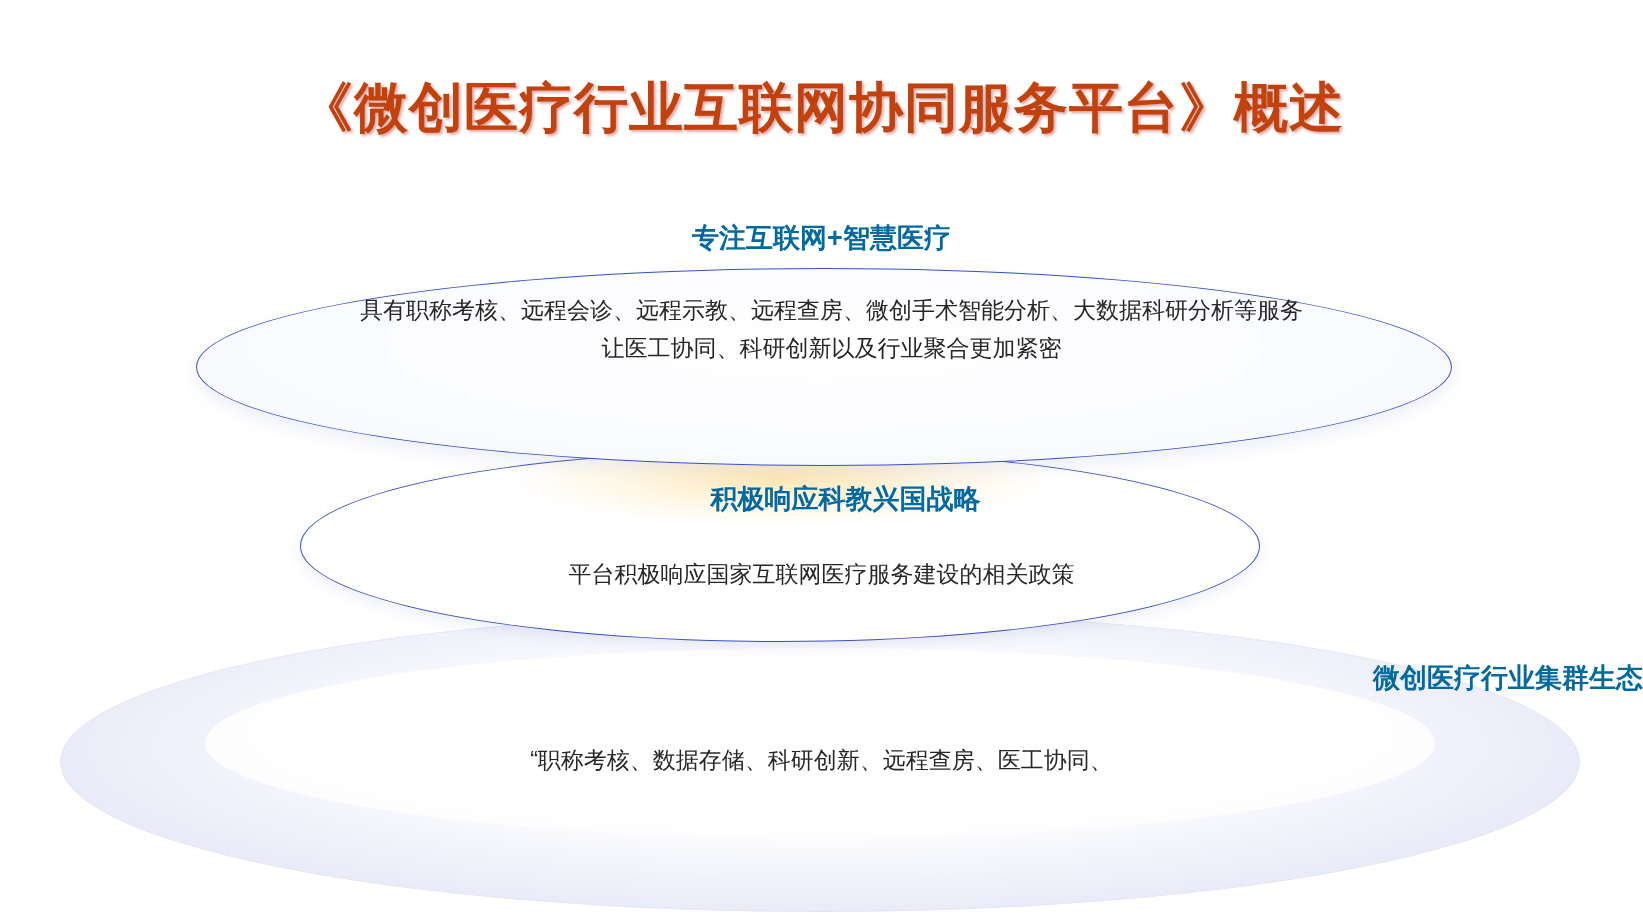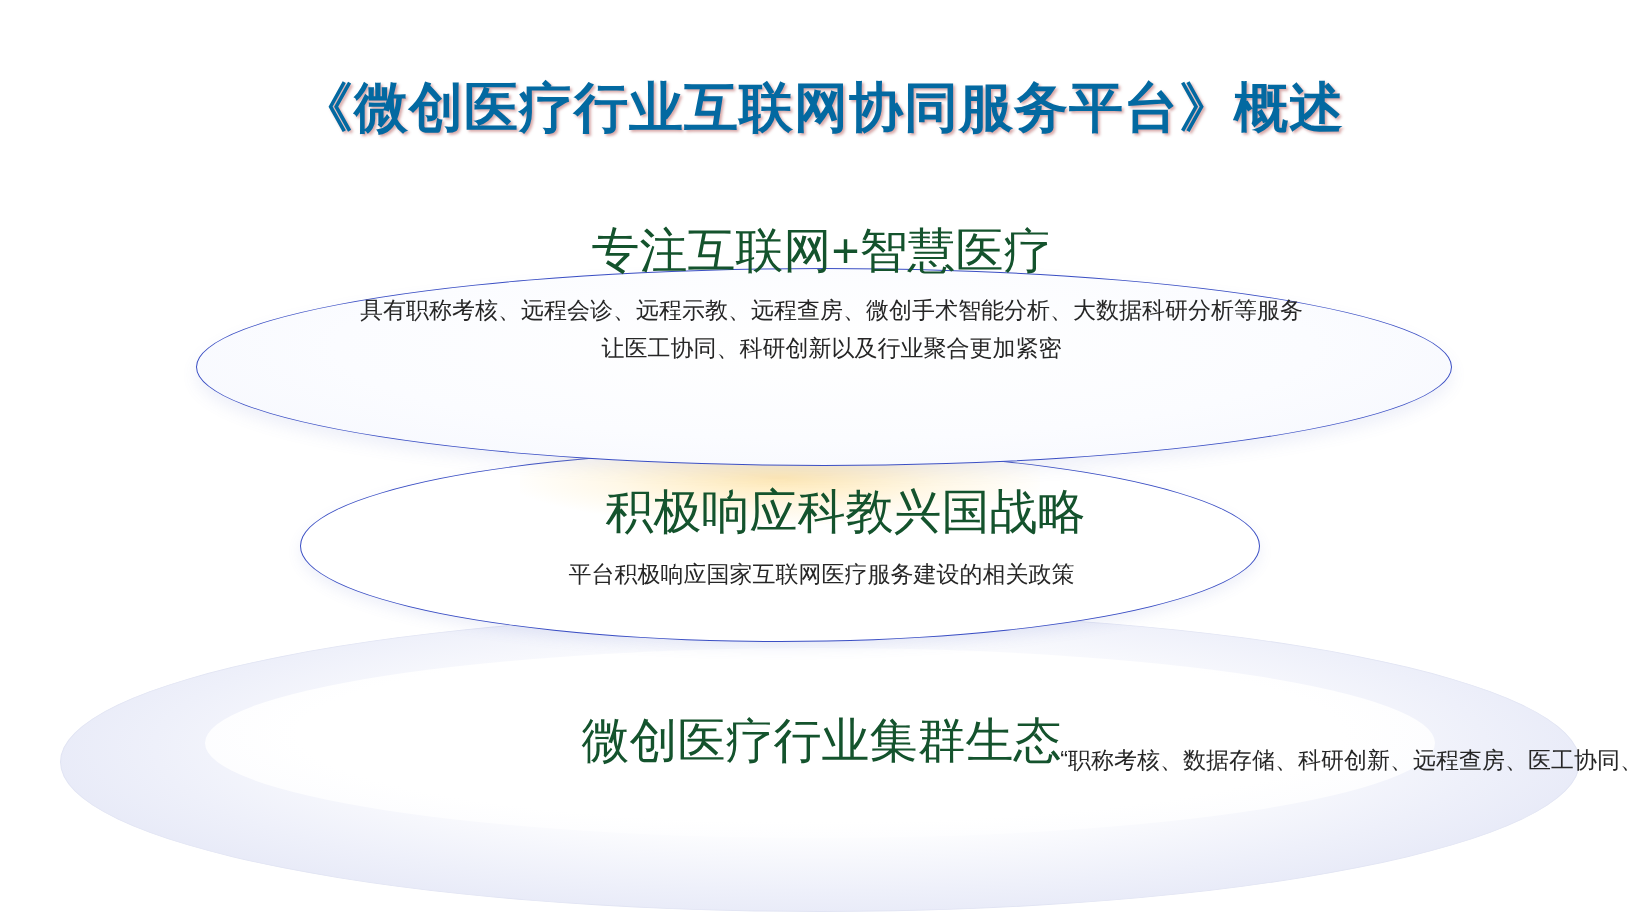--- a/index.html
+++ b/index.html
@@ -17,21 +17,21 @@
 
   
   .slide-title {
     position: absolute;
     top: 72px;
     left: 0;
     width: 100%;
     text-align: center;
     font-size: 54px;
     font-weight: bold;
-    color: #0369a1;
+    color: #c2410c;
     letter-spacing: 1px;
     text-shadow: 2px 2px 3px rgba(140, 0, 0, 0.35);
     white-space: nowrap;
   }
 
   
   .stack {
     position: absolute;
     top: 0;
     left: 0;
@@ -99,43 +99,43 @@
   }
 
   
   .block {
     position: absolute;
     width: 100%;
     text-align: center;
     left: 0;
   }
   .block-heading {
-    font-size: 48px;
-    font-weight: normal;
-    color: #14532d;
+    font-size: 27px;
+    font-weight: bold;
+    color: #0369a1;
     line-height: 1.2;
     white-space: nowrap;
   }
   .block-body {
     font-size: 23px;
     color: #262626;
     line-height: 1.65;
   }
   .block-body div {
     white-space: nowrap;
   }
 
   .b1-heading { top: 222px; }
   .b1-body    { top: 292px; padding-left: 10px; }
 
   .b2-heading { top: 483px; margin-left: 24px; }
   .b2-body    { top: 548px; margin-top: 8px; }
 
-  .b3-heading { top: 712px; }
-  .b3-body    { top: 742px; text-align: right; }
+  .b3-heading { top: 662px; text-align: right; }
+  .b3-body    { top: 742px; }
 </style>
 </head>
 <body>
 
 <div class="slide-title">《微创医疗行业互联网协同服务平台》概述</div>
 
 <div class="stack">
   <div class="ellipse ellipse-bottom"></div>
   <div class="ellipse ellipse-bottom-inner"></div>
   <div class="ellipse ellipse-middle"></div>

